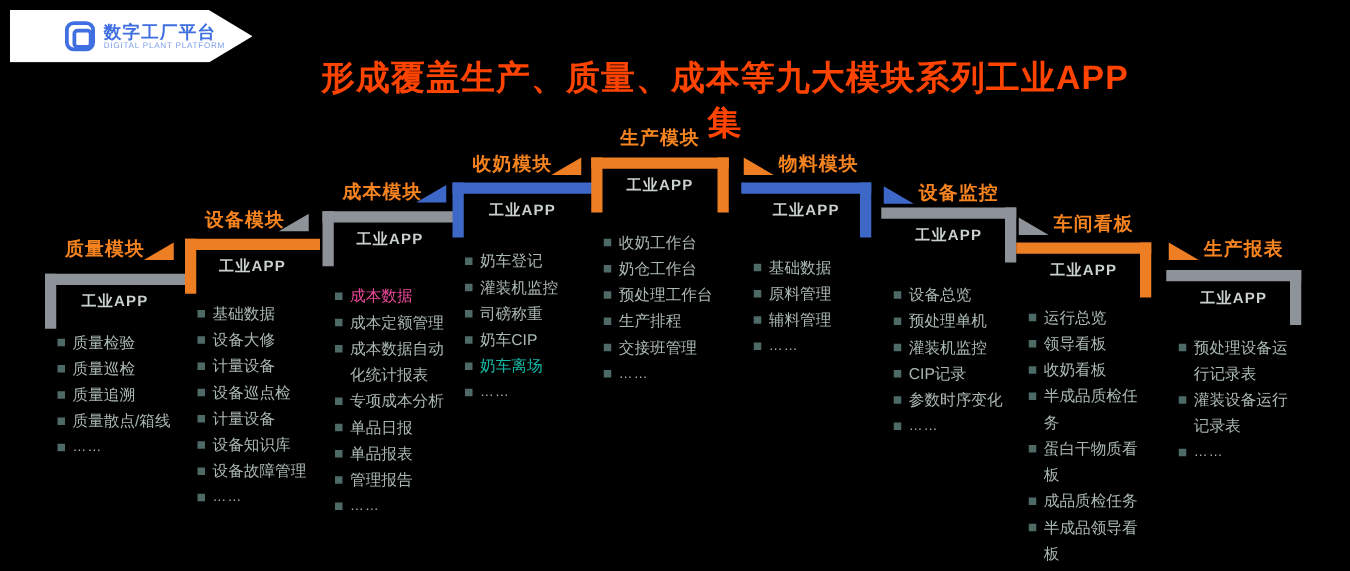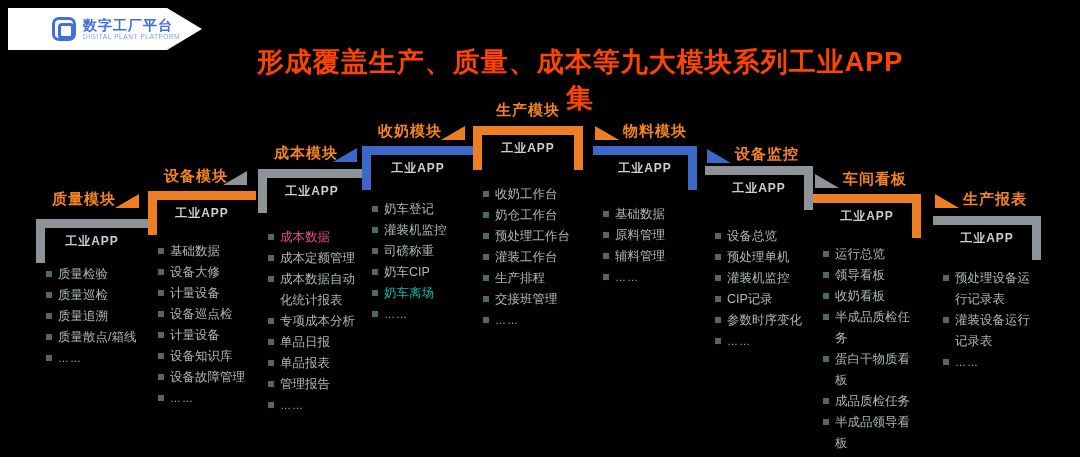--- a/index.html
+++ b/index.html
@@ -191,24 +191,20 @@
         <div class="item">
           <div class="bullet" style="background: rgb(78, 106, 103);"></div>
           <span class="txt" style="color: rgb(170, 184, 180);">奶仓工作台</span>
         </div>
         <div class="item">
           <div class="bullet" style="background: rgb(78, 106, 103);"></div>
           <span class="txt" style="color: rgb(170, 184, 180);">预处理工作台</span>
         </div>
         <div class="item">
           <div class="bullet" style="background: rgb(78, 106, 103);"></div>
-          <span class="txt" style="color: rgb(170, 184, 180);">灌装工作台</span>
-        </div>
-        <div class="item">
-          <div class="bullet" style="background: rgb(78, 106, 103);"></div>
           <span class="txt" style="color: rgb(170, 184, 180);">生产排程</span>
         </div>
         <div class="item">
           <div class="bullet" style="background: rgb(78, 106, 103);"></div>
           <span class="txt" style="color: rgb(170, 184, 180);">交接班管理</span>
         </div>
         <div class="item dots">
           <div class="bullet" style="background: rgb(78, 106, 103);"></div>
           <span class="txt" style="color: rgb(170, 184, 180);">……</span>
         </div>

